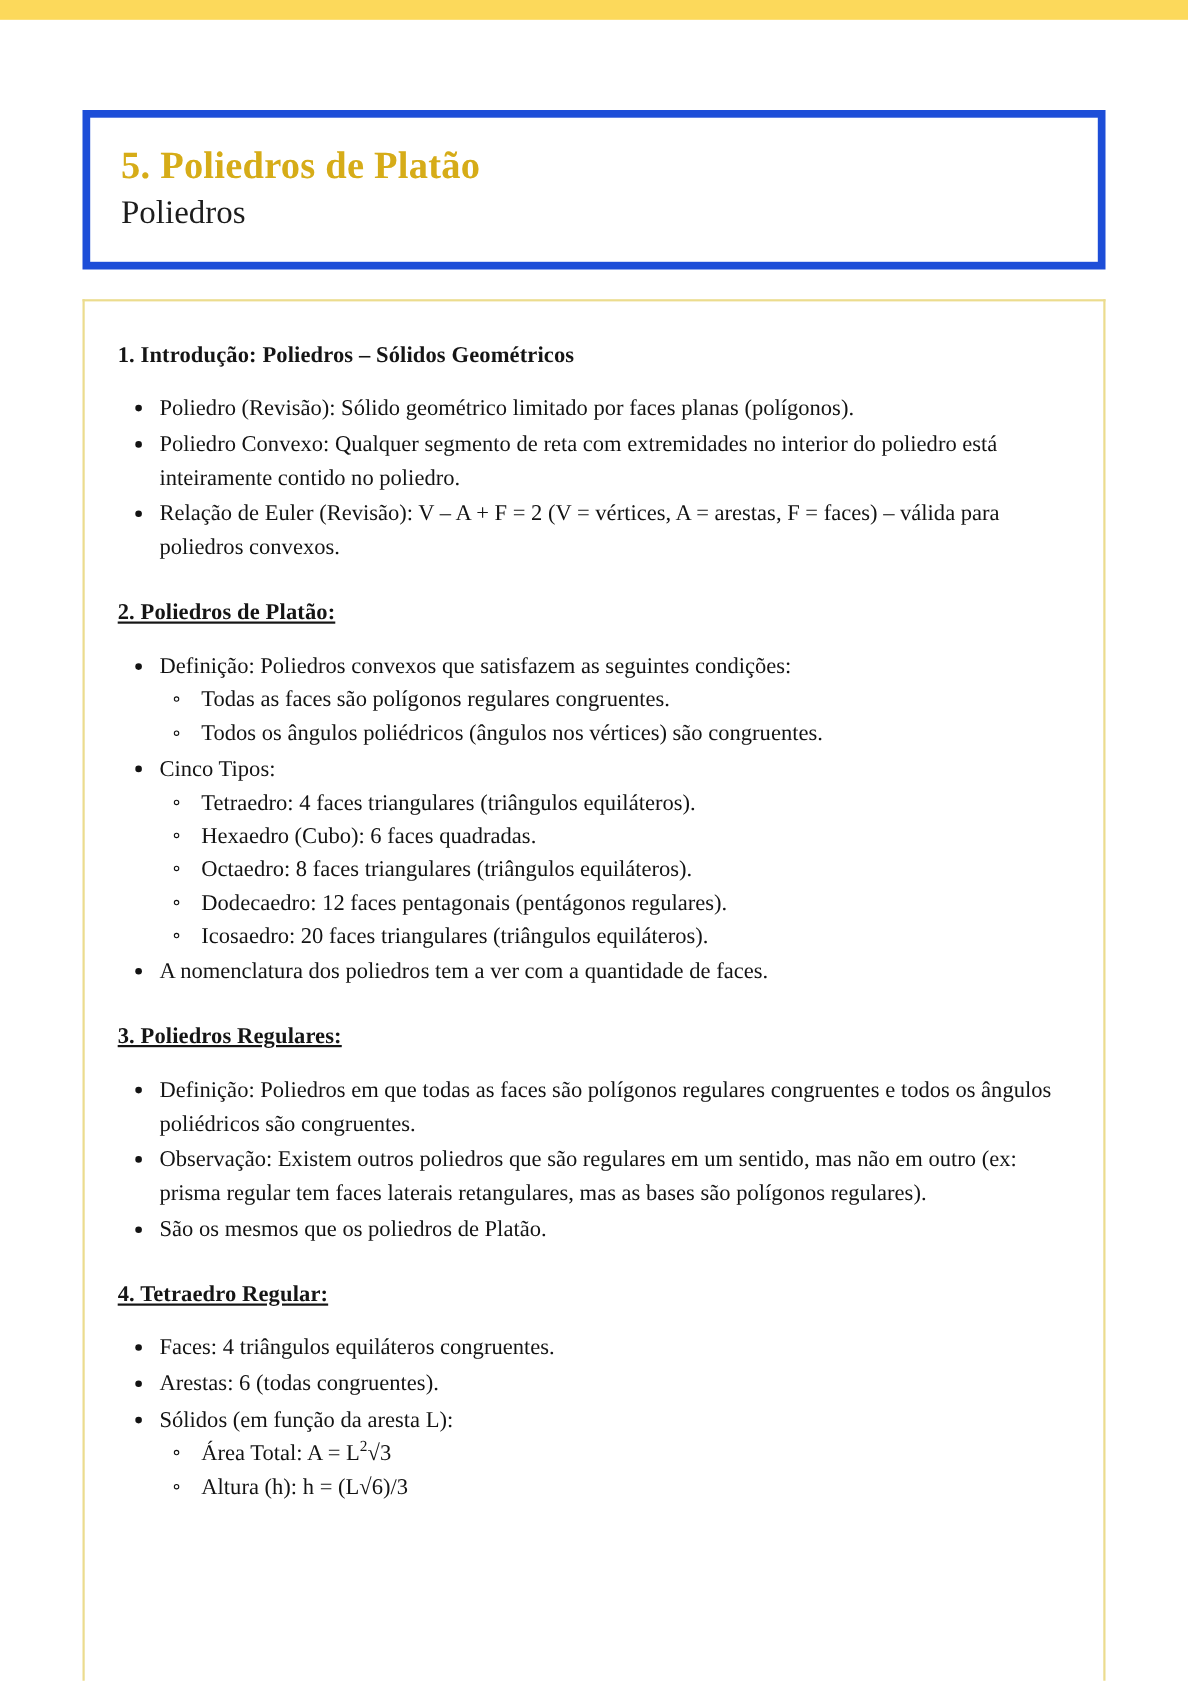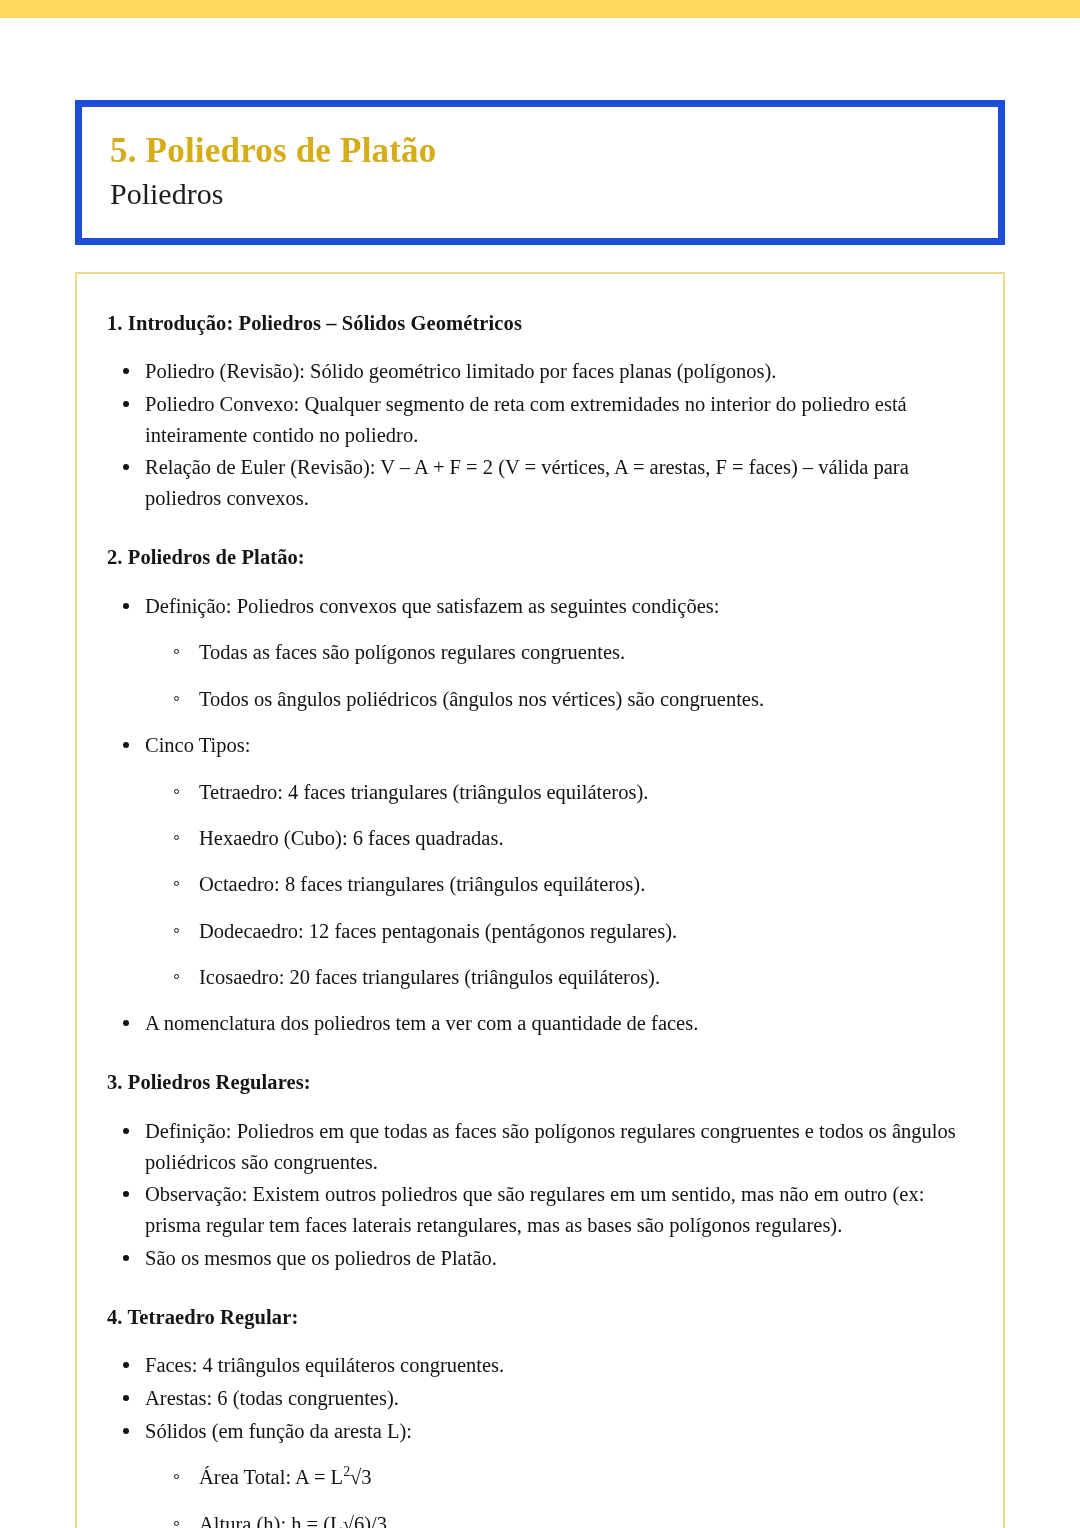--- a/index.html
+++ b/index.html
@@ -70,21 +70,21 @@
   .section + .section { margin-top: 30px; }
 
   h2.section-heading {
     font-size: 20.5px;
     font-weight: bold;
     color: #151515;
     margin: 0 0 20px 0;
     line-height: 1.3;
     letter-spacing: 0.1px;
   }
-  .section + .section > h2.section-heading { margin-top: 0; }
+  .section + .section > h2.section-heading { margin-top: 0; text-decoration: underline; }
 
   ul.bullets {
     list-style: none;
     margin: 0;
     padding: 0;
   }
   ul.bullets > li {
     position: relative;
     padding-left: 38px;
     font-size: 20.5px;
@@ -107,21 +107,21 @@
     list-style: none;
     margin: 0;
     padding: 0;
   }
   ul.sub-bullets > li {
     position: relative;
     padding-left: 38px;
     font-size: 20.5px;
     line-height: 1.48;
     color: #131313;
-    margin: 16px;
+    margin: 0;
   }
   ul.sub-bullets > li::before {
     content: "";
     position: absolute;
     left: 13px;
     top: 12px;
     width: 5px;
     height: 5px;
     border-radius: 50%;
     border: 1.4px solid #131313;

